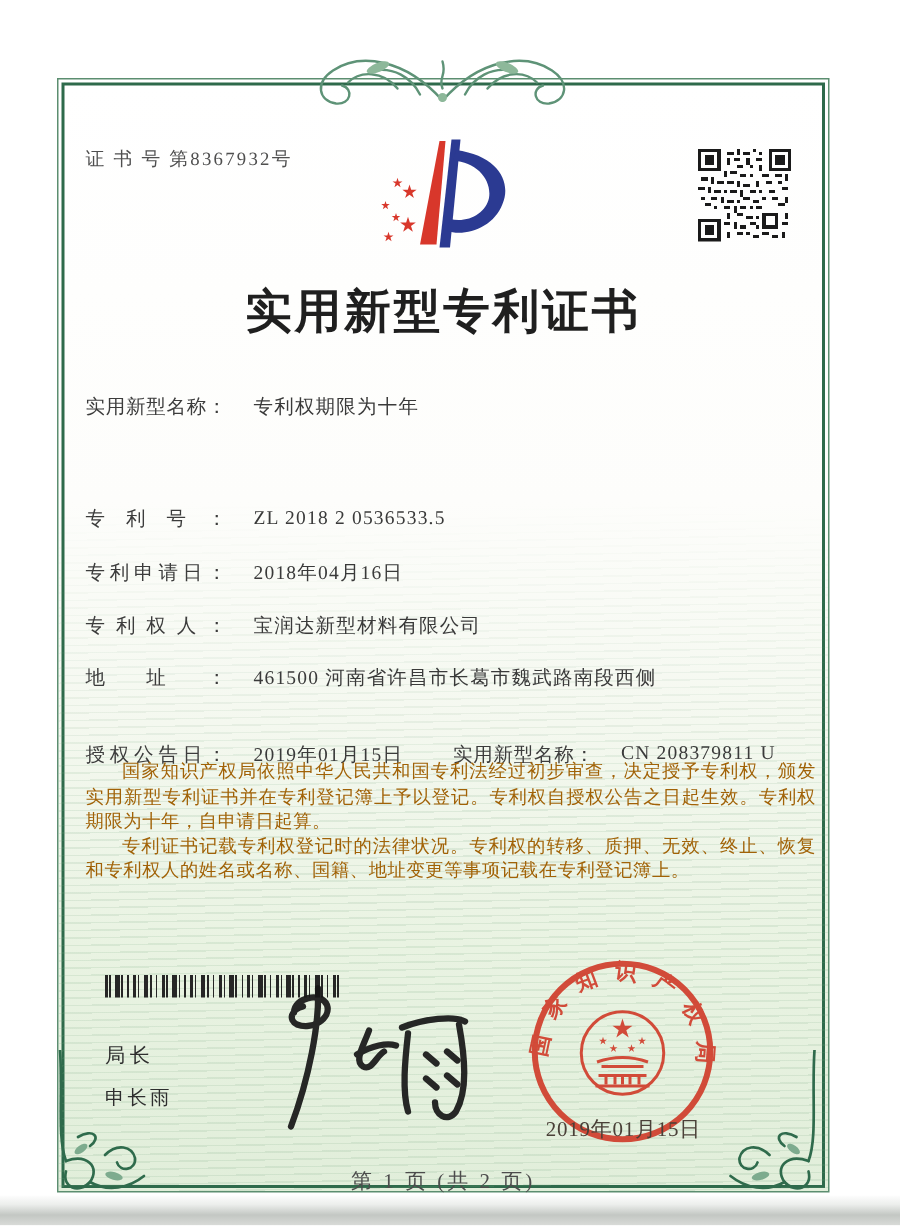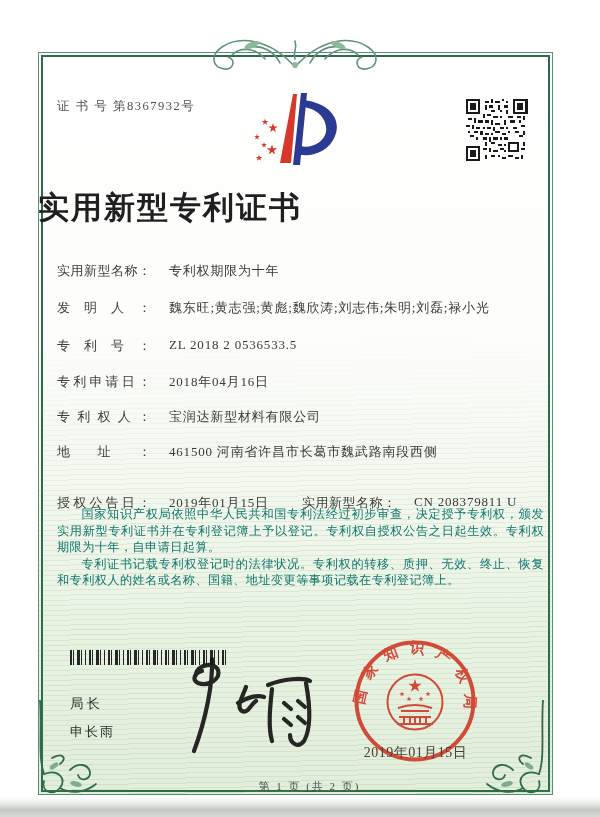--- a/index.html
+++ b/index.html
@@ -27,45 +27,45 @@
   .waves{
     position:absolute;left:0;right:0;bottom:0;height:62%;
     background:repeating-linear-gradient(179deg,
       rgba(122,170,132,0.16) 0px,rgba(122,170,132,0.16) 1px,
       rgba(0,0,0,0) 1px,rgba(0,0,0,0) 5px);
     -webkit-mask-image:linear-gradient(180deg,transparent 0%,#000 45%);
     mask-image:linear-gradient(180deg,transparent 0%,#000 45%);
   }
   .abs{position:absolute;}
   .cert-no{left:57px;top:98px;font-size:12.5px;letter-spacing:1.5px;color:#4f4f4f;}
-  .title{left:38px;top:187px;width:515px;font-size:31px;
+  .title{left:38px;top:187px;width:515px;text-align:center;font-size:31px;
          letter-spacing:2px;color:#1f1f1f;font-weight:600;}
   .frow{left:57px;width:486px;font-size:13px;color:#3c3c3c;white-space:nowrap;}
   .flabel{display:inline-block;width:94px;margin-right:18px;vertical-align:top;
           text-align:justify;text-align-last:justify;color:#3c3c3c;}
   .fvalue{letter-spacing:0.8px;color:#3a3a3a;}
   .grant-second{position:absolute;left:245px;top:0;white-space:nowrap;}
   .paras{left:57px;top:506px;width:487px;font-size:12.2px;line-height:16.6px;
-         color:#0f766e;text-align:justify;letter-spacing:0.4px;}
+         color:#a16207;text-align:justify;letter-spacing:0.4px;}
   .paras p{margin:0;text-indent:2em;}
   .barcode{left:70px;top:650px;width:156px;height:15px;
     background:repeating-linear-gradient(90deg,
       #262626 0 2px, transparent 2px 3px,
       #262626 3px 4px, transparent 4px 7px,
       #262626 7px 10px, transparent 10px 11px,
       #262626 11px 12px, transparent 12px 15px,
       #262626 15px 16px, transparent 16px 19px);
   }
   .director-title{left:70px;top:695px;font-size:13.5px;letter-spacing:3px;color:#2e2e2e;text-align:right;}
   .director-name{left:70px;top:723px;font-size:13px;letter-spacing:2px;color:#2e2e2e;}
   .signature{left:168px;top:655px;}
   .seal{left:352px;top:638px;}
   .seal-date{left:343px;top:744px;width:145px;text-align:center;font-size:14px;
              letter-spacing:0.5px;color:#4a4038;z-index:5;}
-  .footer-page{left:52px;top:779px;width:515px;text-align:center;font-size:11px;
+  .footer-page{left:38px;top:779px;width:515px;text-align:center;font-size:14px;
                letter-spacing:2px;color:#4c4c4c;}
   .qr{left:463px;top:99px;}
   svg{display:block;}
 </style>
 </head>
 <body>
 
 <div class="canvas">
 
   <div class="frame">
@@ -153,23 +153,20 @@
                M9,20h1v2H9z M12,20h2v1h-2z M15,21h2v1h-2z M18,21h1v1h-1z M27,20h1v2h-1z
                M8,23h2v1H8z M11,23h1v2h-1z M13,24h2v1h-2z M16,23h2v1h-2z M18,24h1v1h-1z M26,23h2v1h-2z
                M9,26h1v2H9z M12,26h2v1h-2z M15,26h1v1h-1z M17,27h2v1h-2z M20,26h2v1h-2z M23,27h2v1h-2z M26,26h1v2h-1z"></path>
     </g>
   </svg>
 
   <div class="abs title">实用新型专利证书</div>
 
   <div class="abs frow" style="top:262px;">
     <span class="flabel">实用新型名称：</span><span class="fvalue">专利权期限为十年</span>
-  </div>
-  <div class="abs frow" style="top:299px;">
-    <span class="flabel">发明人：</span><span class="fvalue">魏东旺;黄志强;黄彪;魏欣涛;刘志伟;朱明;刘磊;禄小光</span>
   </div>
   <div class="abs frow" style="top:337px;">
     <span class="flabel">专利号：</span><span class="fvalue">ZL 2018 2 0536533.5</span>
   </div>
   <div class="abs frow" style="top:373px;">
     <span class="flabel">专利申请日：</span><span class="fvalue">2018年04月16日</span>
   </div>
   <div class="abs frow" style="top:408px;">
     <span class="flabel">专利权人：</span><span class="fvalue">宝润达新型材料有限公司</span>
   </div>

